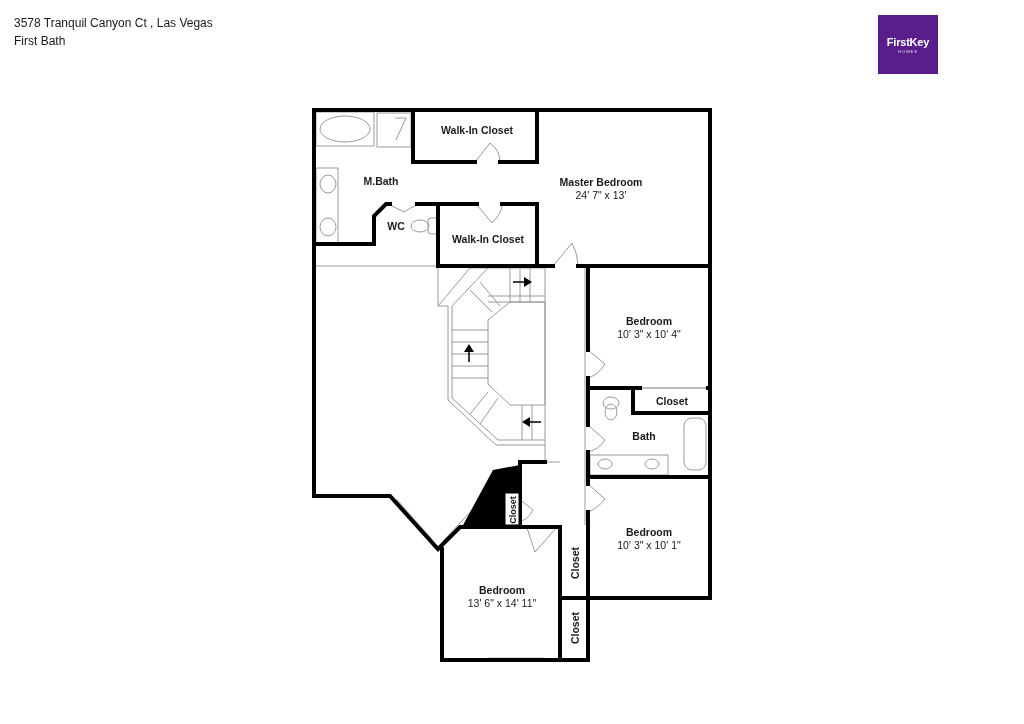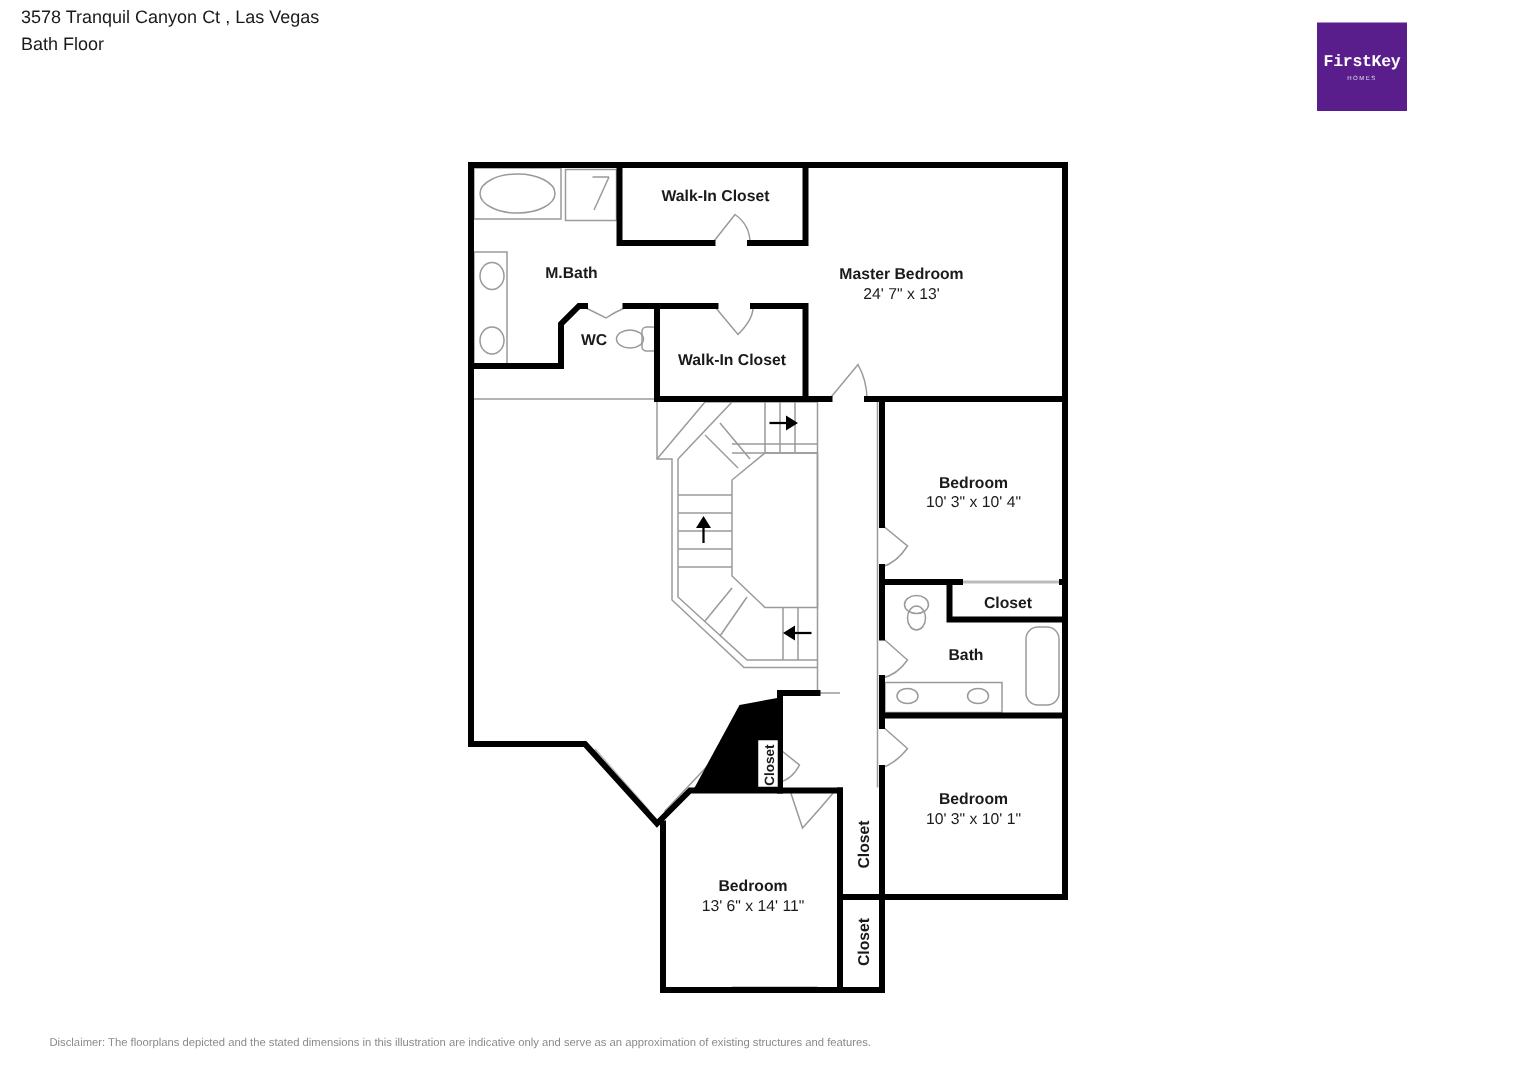--- a/index.html
+++ b/index.html
@@ -1,31 +1,31 @@
 <!DOCTYPE html>
 <html><head>
 <meta charset="utf-8">
 <style>
   html, body { margin: 0; padding: 0; background: #ffffff; }
   body { width: 1024px; height: 724px; position: relative; overflow: hidden; font-family: "Liberation Sans", sans-serif; }
-  .header { position: absolute; left: 14px; top: 2px; color: #1a1a1a; font-size: 12px; line-height: 18px; }
+  .header { position: absolute; left: 14px; top: 14px; color: #1a1a1a; font-size: 12px; line-height: 18px; }
   .logo { position: absolute; left: 878px; top: 15px; width: 60px; height: 59px; background: #5a1e8c; color: #fff; display: flex; flex-direction: column; align-items: center; justify-content: center; }
-  .logo .brand { font-family: Liberation Mono, monospace; font-weight: bold; font-size: 11px; letter-spacing: -0.2px; }
+  .logo .brand { font-family: Liberation Sans, sans-serif; font-weight: bold; font-size: 11px; letter-spacing: -0.2px; }
   .logo .sub { font-size: 4px; letter-spacing: 1px; margin-top: 1px; opacity: 0.85; }
   .plan { position: absolute; left: 0; top: 0; }
   .room-label { font-family: "Liberation Sans", sans-serif; font-size: 10.5px; font-weight: bold; fill: #1a1a1a; }
   .room-dim { font-family: "Liberation Sans", sans-serif; font-size: 10.5px; fill: #1a1a1a; }
   .disclaimer { position: absolute; left: 33px; top: 689px; font-size: 7.5px; color: #8a8a8a; line-height: 12px; }
 </style>
 </head>
 <body>
 
 <div class="header">
   <div>3578 Tranquil Canyon Ct , Las Vegas</div>
-  <div>Bath Floor</div>
+  <div>First Bath</div>
 </div>
 
 <div class="logo">
   <div class="brand">FirstKey</div>
   <div class="sub">HOMES</div>
 </div>
 
 <svg class="plan" width="1024" height="724" viewBox="0 0 1024 724">
 
   <g stroke="#9a9a9a" stroke-width="1" fill="none">
@@ -168,14 +168,13 @@
   <text class="room-label" x="516" y="510" text-anchor="middle" transform="rotate(-90 516 510)" style="font-size:9px">Closet</text>
   <text class="room-label" x="649" y="536" text-anchor="middle">Bedroom</text>
   <text class="room-dim" x="649" y="549" text-anchor="middle">10' 3" x 10' 1"</text>
   <text class="room-label" x="579" y="563" text-anchor="middle" transform="rotate(-90 579 563)">Closet</text>
   <text class="room-label" x="502" y="594" text-anchor="middle">Bedroom</text>
   <text class="room-dim" x="502" y="607" text-anchor="middle">13' 6" x 14' 11"</text>
   <text class="room-label" x="579" y="628" text-anchor="middle" transform="rotate(-90 579 628)">Closet</text>
 </svg>
 
 <div class="disclaimer">
-  <div>Disclaimer: The floorplans depicted and the stated dimensions in this illustration are indicative only and serve as an approximation of existing structures and features.</div>
 </div>
 
 </body></html>

